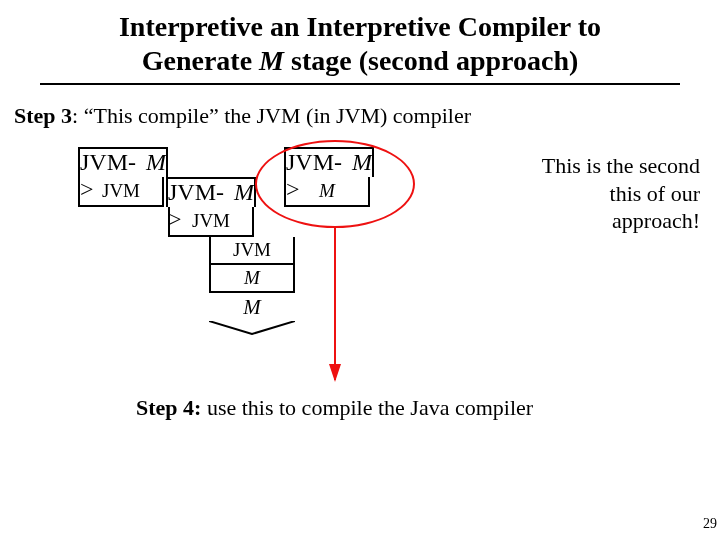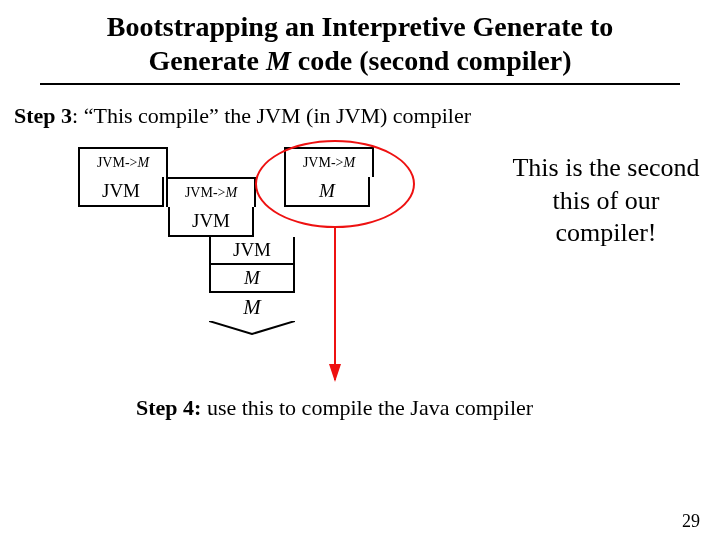--- a/index.html
+++ b/index.html
@@ -44,23 +44,23 @@
   }
   .top-row {
     display: flex;
     border: 2px solid #000;
     border-bottom: none;
     height: 30px;
   }
   .top-row .cell {
     width: 86px;
     display: flex;
-    align-items: center;
+    align-items: flex-start;
     justify-content: center;
-    font-size: 14px;
+    font-size: 24px;
   }
   .stem {
     width: 86px;
     height: 30px;
     border: 2px solid #000;
     border-top: 2px solid #000;
     margin: 0 auto;
     display: flex;
     align-items: center;
     justify-content: center;
@@ -83,41 +83,41 @@
   #vnotch { position:absolute; left:189px; top:174px; width:86px; height:14px; }
 
   #right-t { left: 264px; top: 0; }
   #right-t .top-row { border-bottom: none; }
   #right-t .stem { }
 
   .ital { font-style: italic; }
 
   .side-note {
     position: absolute;
-    left: 496px;
+    left: 480px;
     top: 152px;
     width: 220px;
-    font-size: 26px;
-    text-align: center;
+    font-size: 22px;
+    text-align: right;
     line-height: 1.25;
   }
 
   .step4 {
     position: absolute;
     left: 136px;
     top: 395px;
     font-size: 22px;
   }
   .step4 .bold { font-weight: bold; }
 
   .page-num {
     position: absolute;
-    right: 20px;
+    right: 3px;
     bottom: 8px;
-    font-size: 18px;
+    font-size: 14px;
   }
 
   
   .oval {
     position: absolute;
     left: 255px;
     top: 140px;
     width: 160px;
     height: 88px;
     border: 2px solid #e11;
@@ -129,22 +129,22 @@
     position: absolute;
     left: 0; top: 0;
     width: 720px; height: 540px;
     pointer-events: none;
   }
 </style>
 </head>
 <body>
 
 <div class="title">
-  <span>Bootstrapping an Interpretive Generate to</span><br>
-  <span>Generate </span><span class="italic">M</span><span> code (second compiler)</span>
+  <span>Interpretive an Interpretive Compiler to</span><br>
+  <span>Generate </span><span class="italic">M</span><span> stage (second approach)</span>
 </div>
 <div class="underline"></div>
 
 <div class="step3">
   <span class="bold">Step 3</span><span>: “This compile” the JVM (in JVM) compiler</span>
 </div>
 
 <div class="diagram-area">
 
   <div class="t-box" id="left-t">
@@ -193,20 +193,20 @@
     <marker id="ah" markerWidth="10" markerHeight="10" refX="8" refY="3" orient="auto">
       <path d="M0,0 L9,3 L0,6 Z" fill="#e11"></path>
     </marker>
   </defs>
   <line x1="335" y1="228" x2="335" y2="380" stroke="#e11" stroke-width="2" marker-end="url(#ah)"></line>
 </svg>
 
 <div class="side-note">
   <span>This is the second</span><br>
   <span>this of our</span><br>
-  <span>compiler!</span>
+  <span>approach!</span>
 </div>
 
 <div class="step4">
   <span class="bold">Step 4:</span><span> use this to compile the Java compiler</span>
 </div>
 
 <div class="page-num">29</div>
 
 </body></html>

